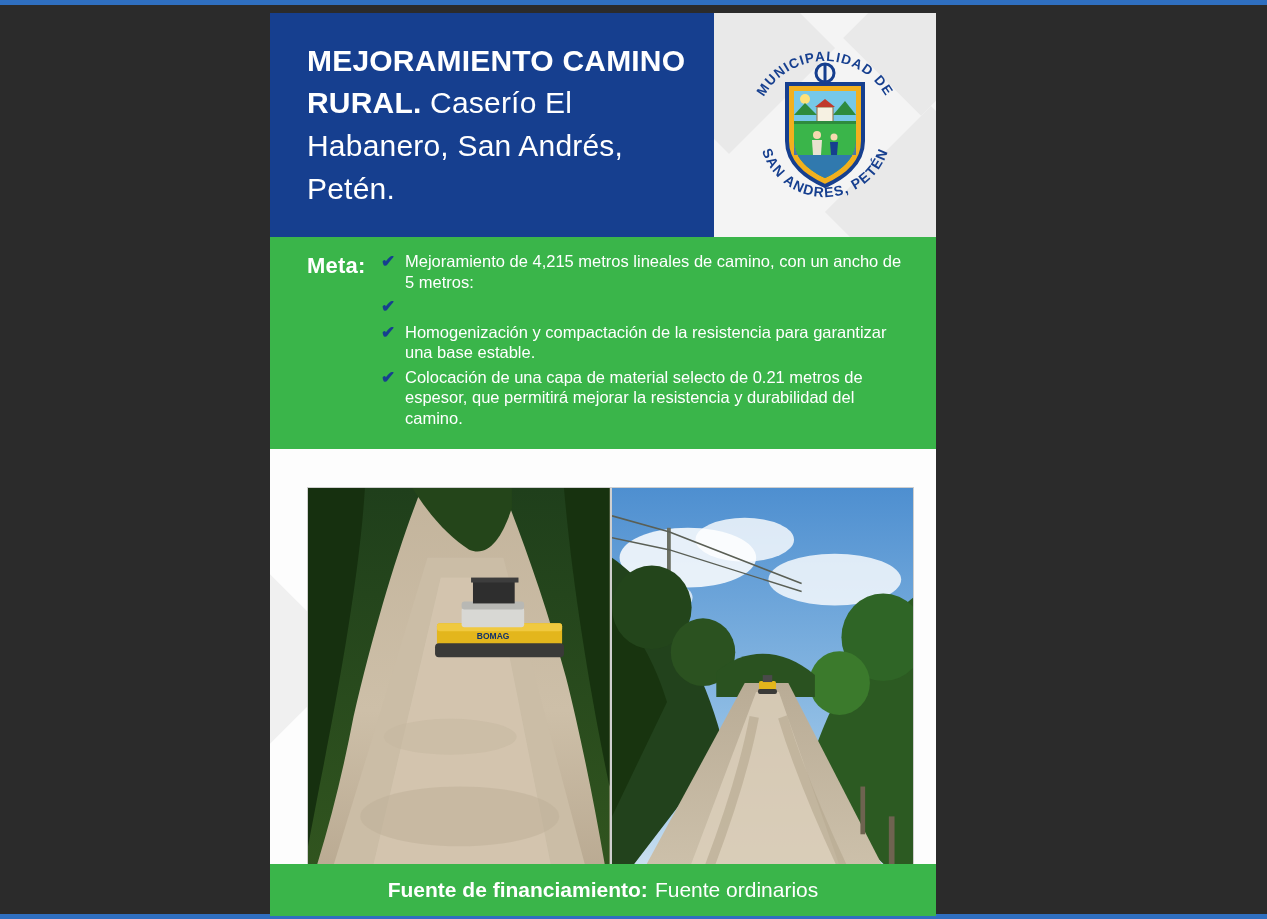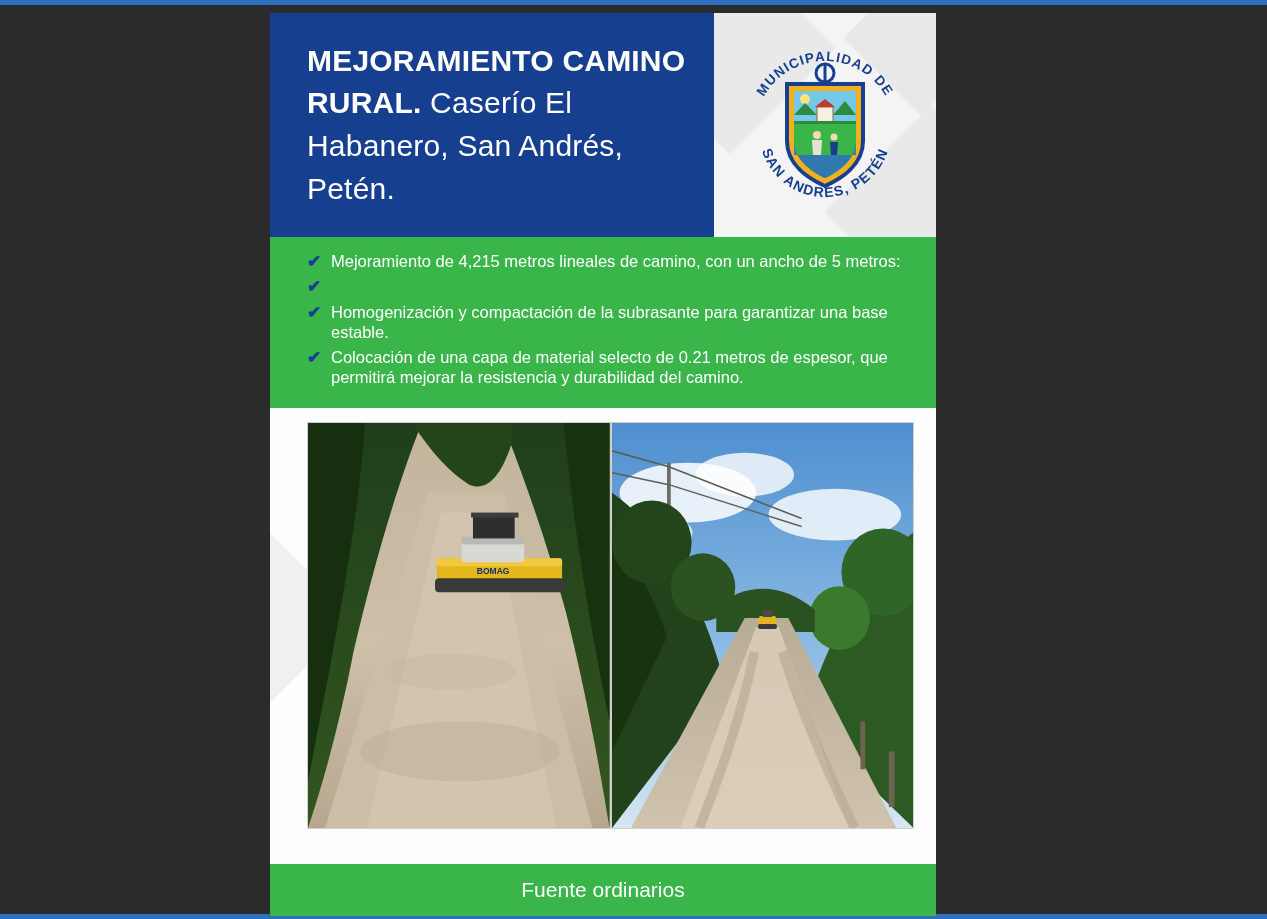--- a/index.html
+++ b/index.html
@@ -117,20 +117,21 @@
     background: #fdfdfd;
     flex: 1 1 auto;
     position: relative;
     padding: 14px 22px 0 37px;
     overflow: hidden;
   }
   .photos {
     display: flex;
     position: relative;
     z-index: 2;
+    margin-top: 24px;
   }
   .photo {
     width: 318px;
     height: 407px;
     border: 1px solid #cfcfcf;
     overflow: hidden;
     position: relative;
     background: #b9b0a2;
   }
   .photo svg { display: block; width: 100%; height: 100%; }
@@ -197,31 +198,32 @@
             </g>
 
             <circle cx="94" cy="42" r="9" fill="none" stroke="#163f8f" stroke-width="3"></circle>
             <path d="M 94,34 L 94,50" stroke="#163f8f" stroke-width="3"></path>
           </svg>
         </div>
       </div>
     </div>
 
     <div class="meta">
+      <div class="meta-label">Meta:</div>
       <ul class="meta-list">
         <li>
           <span class="check">✔</span>
           <span>Mejoramiento de 4,215 metros lineales de camino, con un ancho de 5 metros:</span>
         </li>
         <li>
           <span class="check">✔</span>
         </li>
         <li>
           <span class="check">✔</span>
-          <span>Homogenización y compactación de la subrasante para garantizar una base estable.</span>
+          <span>Homogenización y compactación de la resistencia para garantizar una base estable.</span>
         </li>
         <li>
           <span class="check">✔</span>
           <span>Colocación de una capa de material selecto de 0.21 metros de espesor, que permitirá mejorar la resistencia y durabilidad del camino.</span>
         </li>
       </ul>
     </div>
 
     <div class="body">
       <div class="diamond" style="width:120px;height:120px;left:-60px;top:150px;background:#f0f0f0;"></div>
@@ -315,17 +317,18 @@
 
             <rect x="262" y="300" width="5" height="48" fill="#6e6350"></rect>
             <rect x="292" y="330" width="6" height="56" fill="#6e6350"></rect>
           </svg>
         </div>
       </div>
 
     </div>
 
     <div class="footer">
+      <span class="k">Fuente de financiamiento:</span>
       <span>Fuente ordinarios</span>
     </div>
 
   </div>
 </div>
 
 </body></html>

